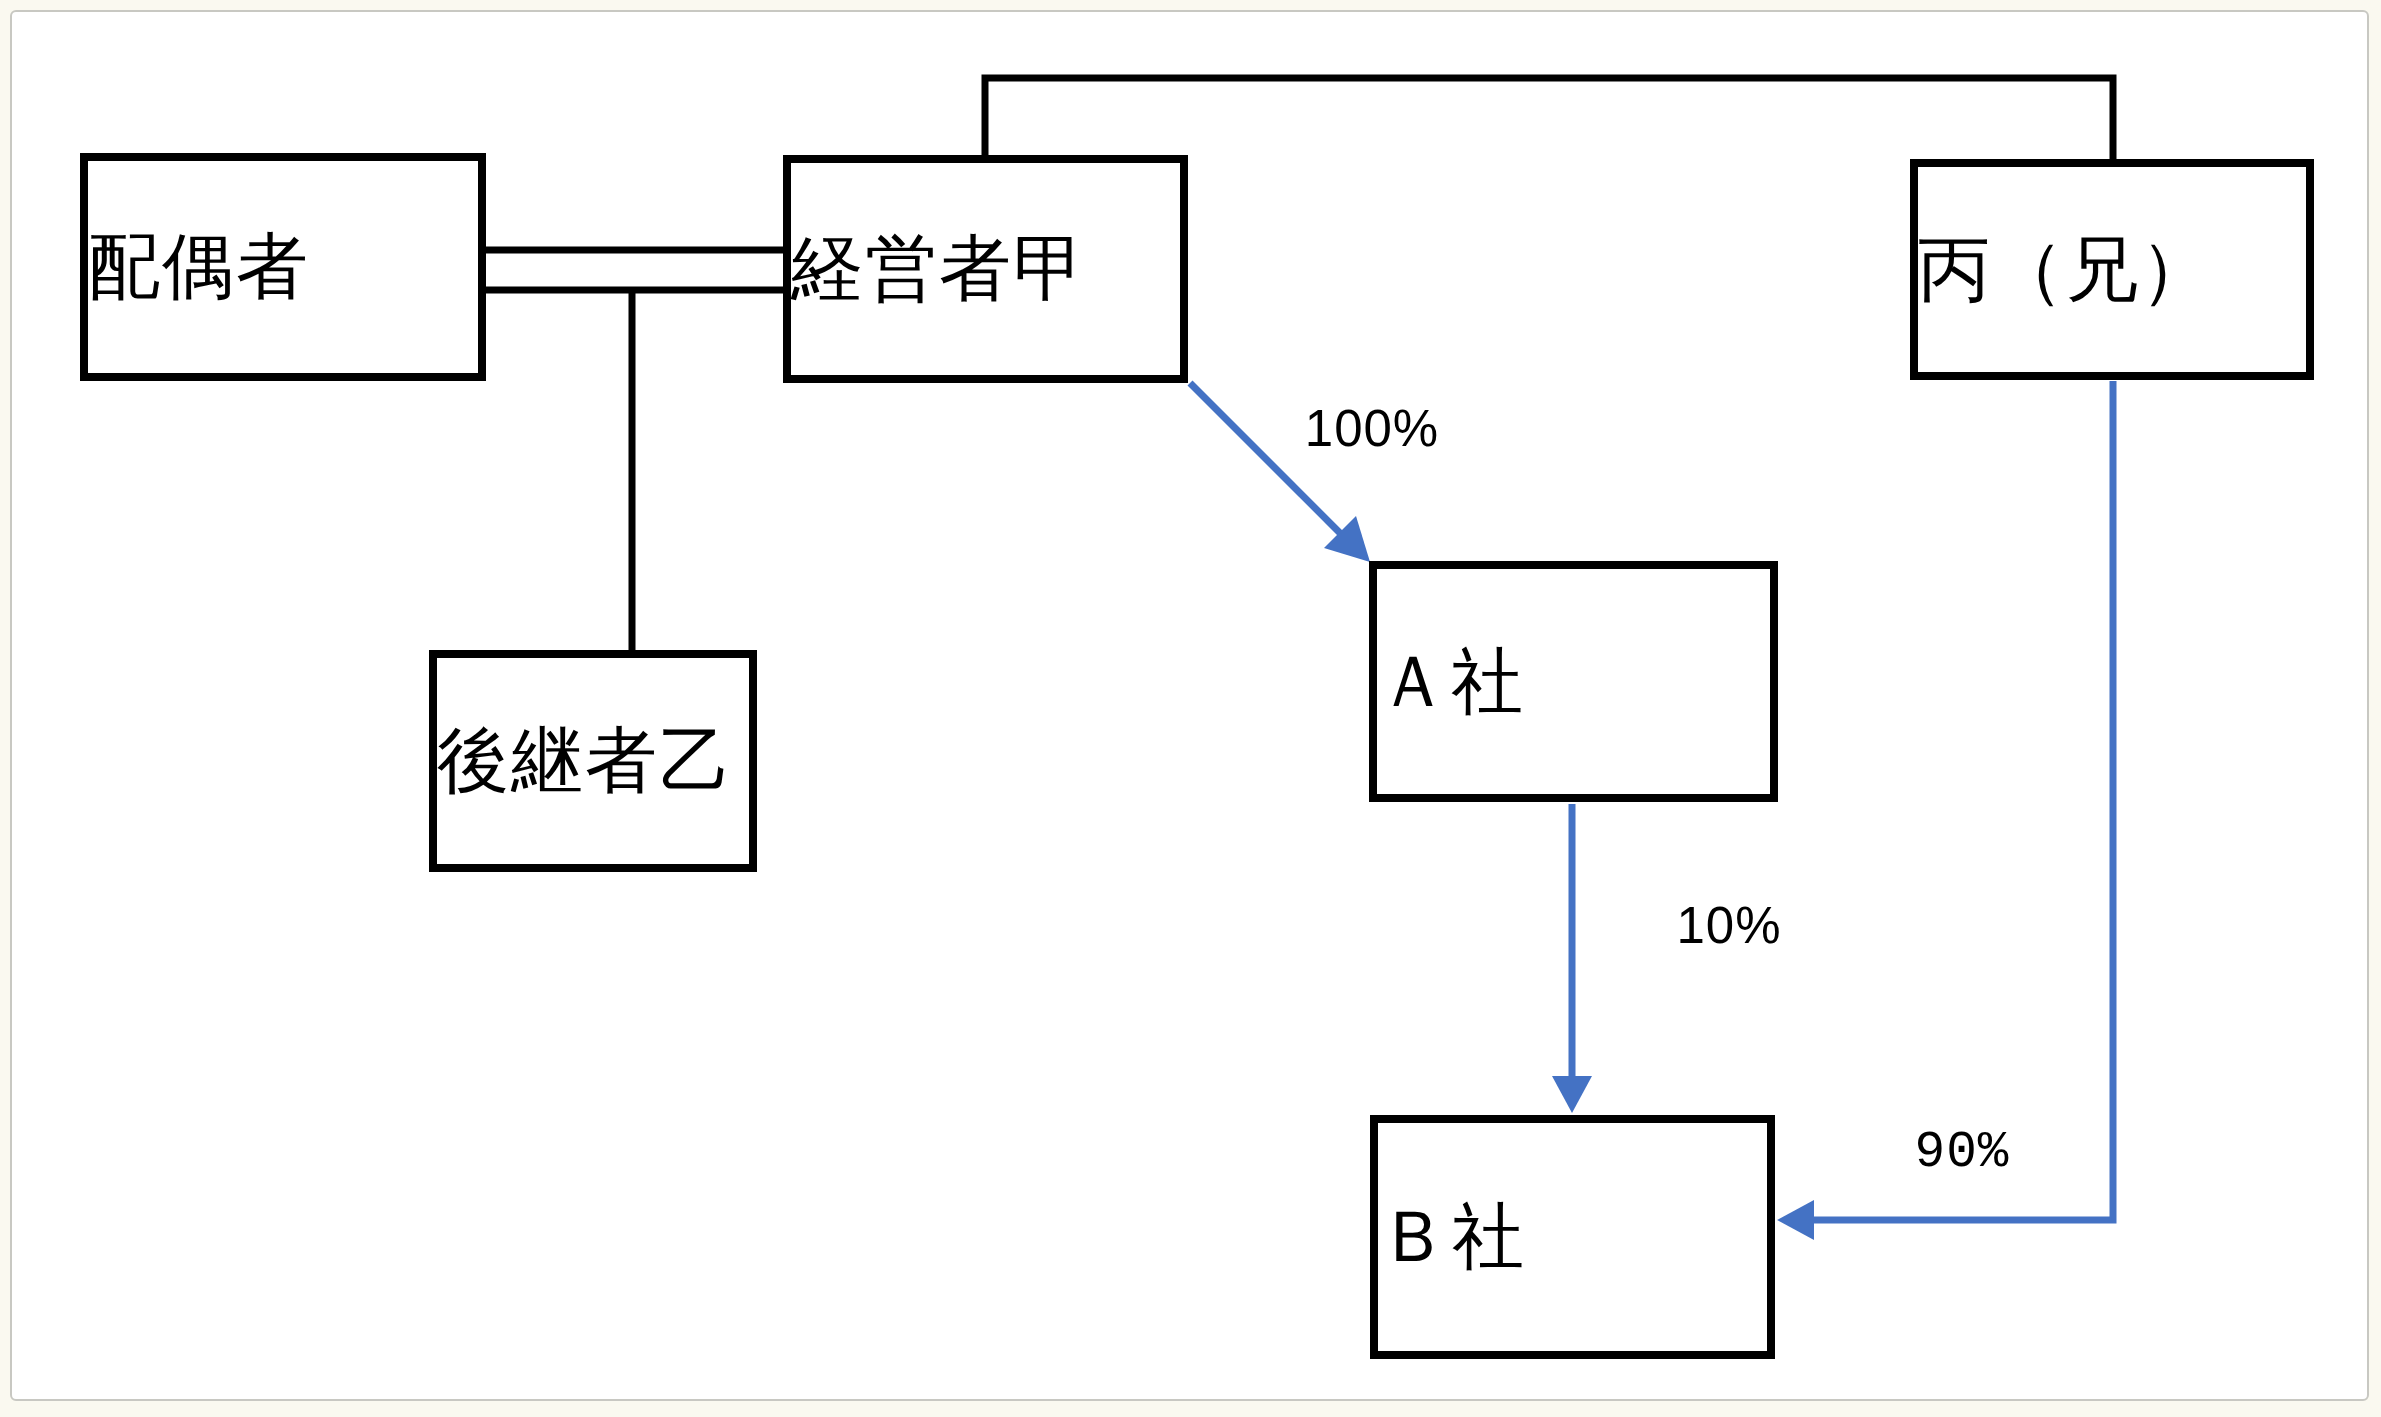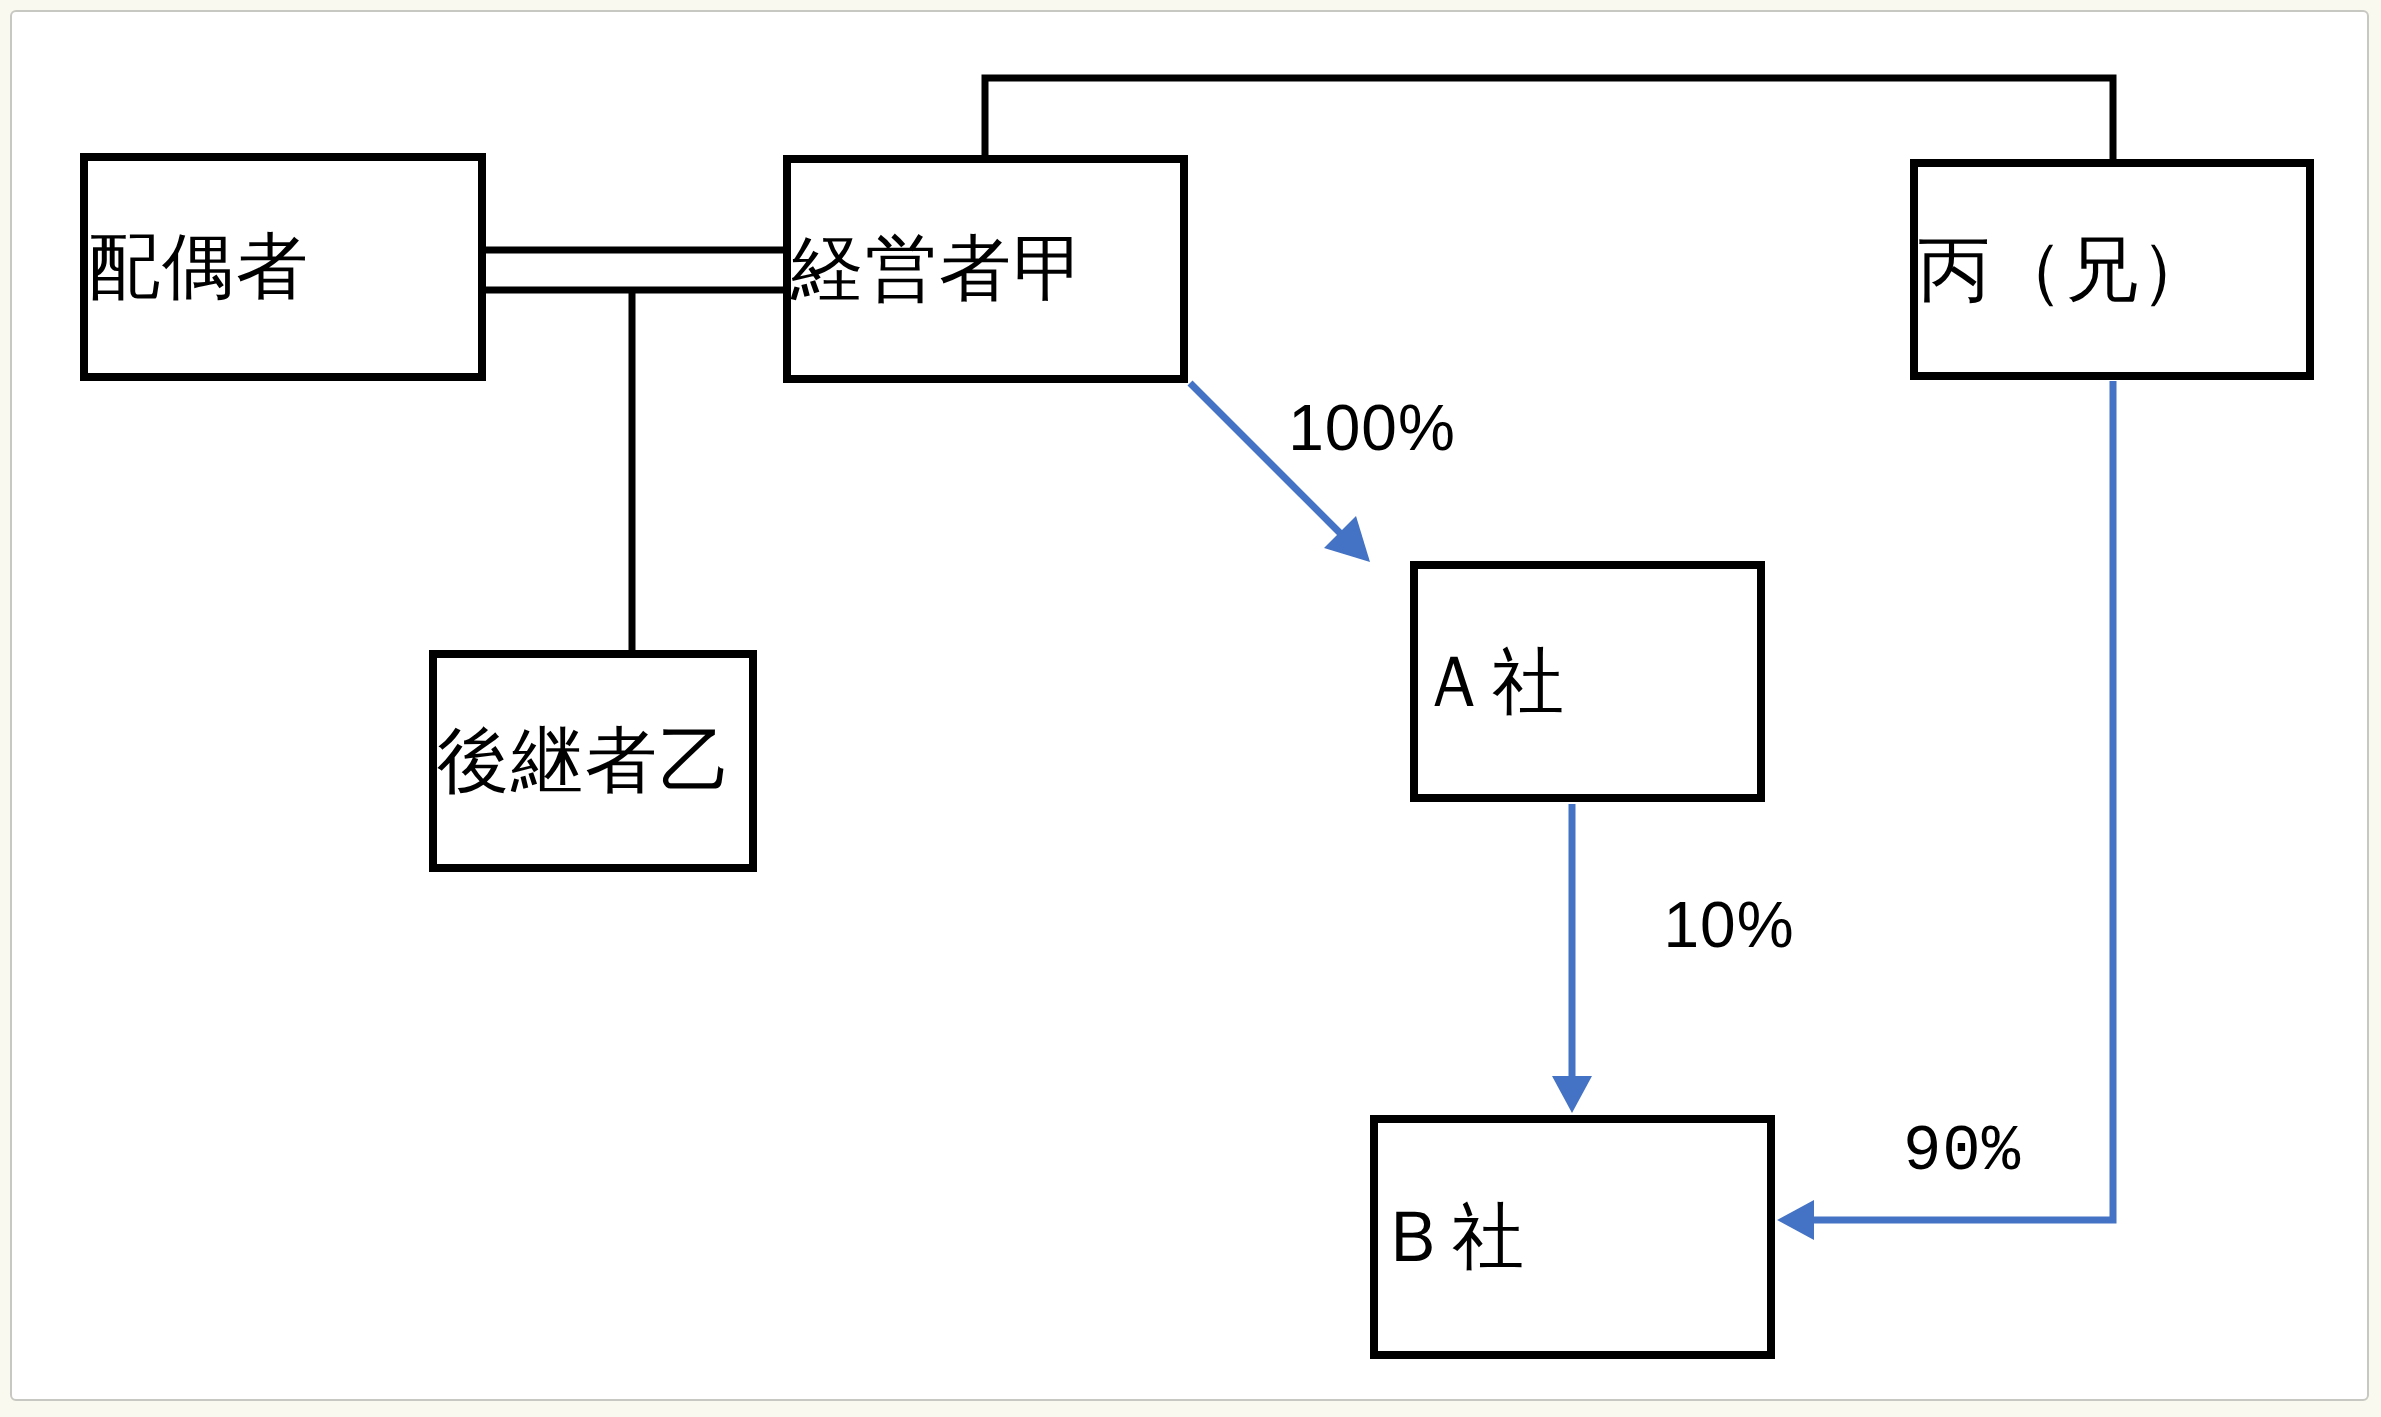--- a/index.html
+++ b/index.html
@@ -21,28 +21,28 @@
     position:absolute;left:0;top:0;width:2381px;height:1417px;
   }
   .node{
     position:absolute;box-sizing:border-box;
     background:#ffffff;border:8px solid #000000;
     display:flex;align-items:center;
     font-size:72px;color:#000;letter-spacing:2px;white-space:nowrap;
   }
   .pct{
     position:absolute;transform:translate(-50%,-50%);
-    font-size:64px;color:#000;white-space:nowrap;letter-spacing:1px;
+    font-size:51px;color:#000;white-space:nowrap;letter-spacing:1px;
   }
   
   #n-spouse   {left:80px;  top:153px; width:406px;height:228px;}
   #n-owner    {left:783px; top:155px; width:405px;height:228px;}
   #n-brother  {left:1910px;top:159px; width:404px;height:221px;}
   #n-successor{left:429px; top:650px; width:328px;height:222px;}
-  #n-company-a{left:1369px;top:561px; width:355px;height:241px;margin-left:41px;}
+  #n-company-a{left:1369px;top:561px; width:409px;height:241px;}
   #n-company-b{left:1370px;top:1115px;width:405px;height:244px;}
   #lbl-100{left:1372px;top:428px;}
   #lbl-10 {left:1693px;top:925px;margin-left:36px;}
   #lbl-90 {left:1962px;top:1152px;font-family:Liberation Mono, monospace;}
 </style>
 </head>
 <body>
 
 <div id="stage">
 

